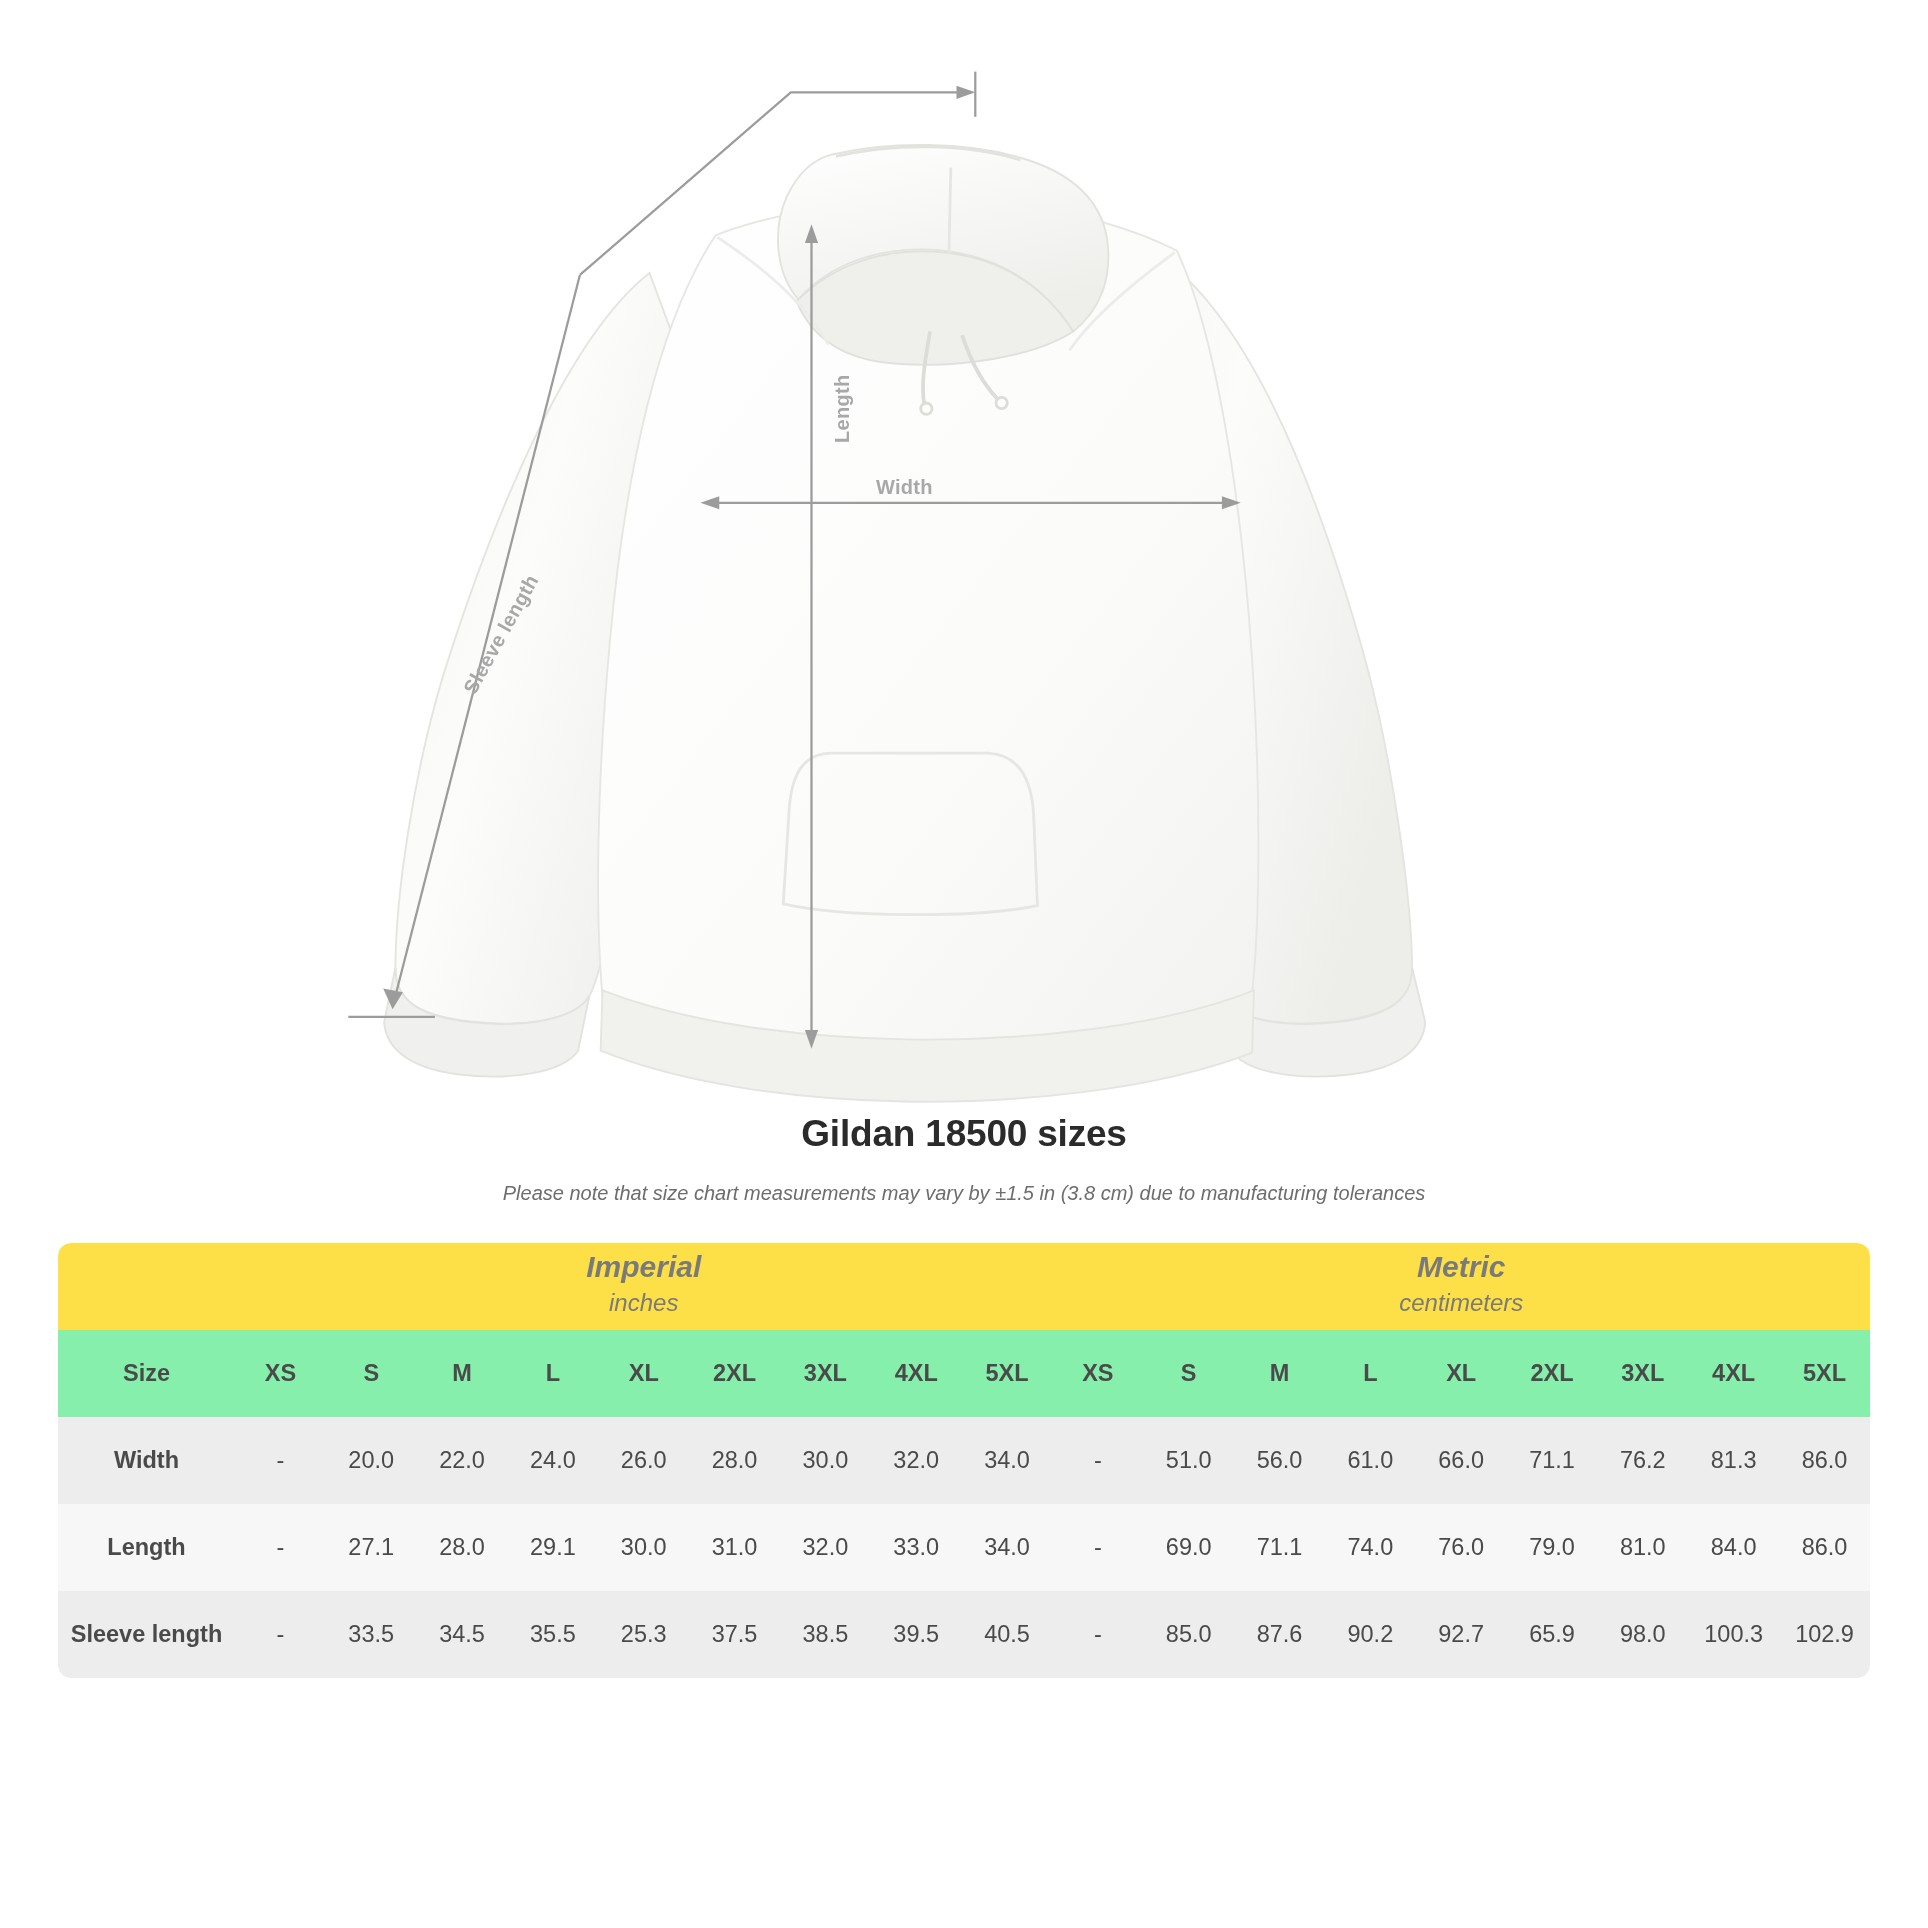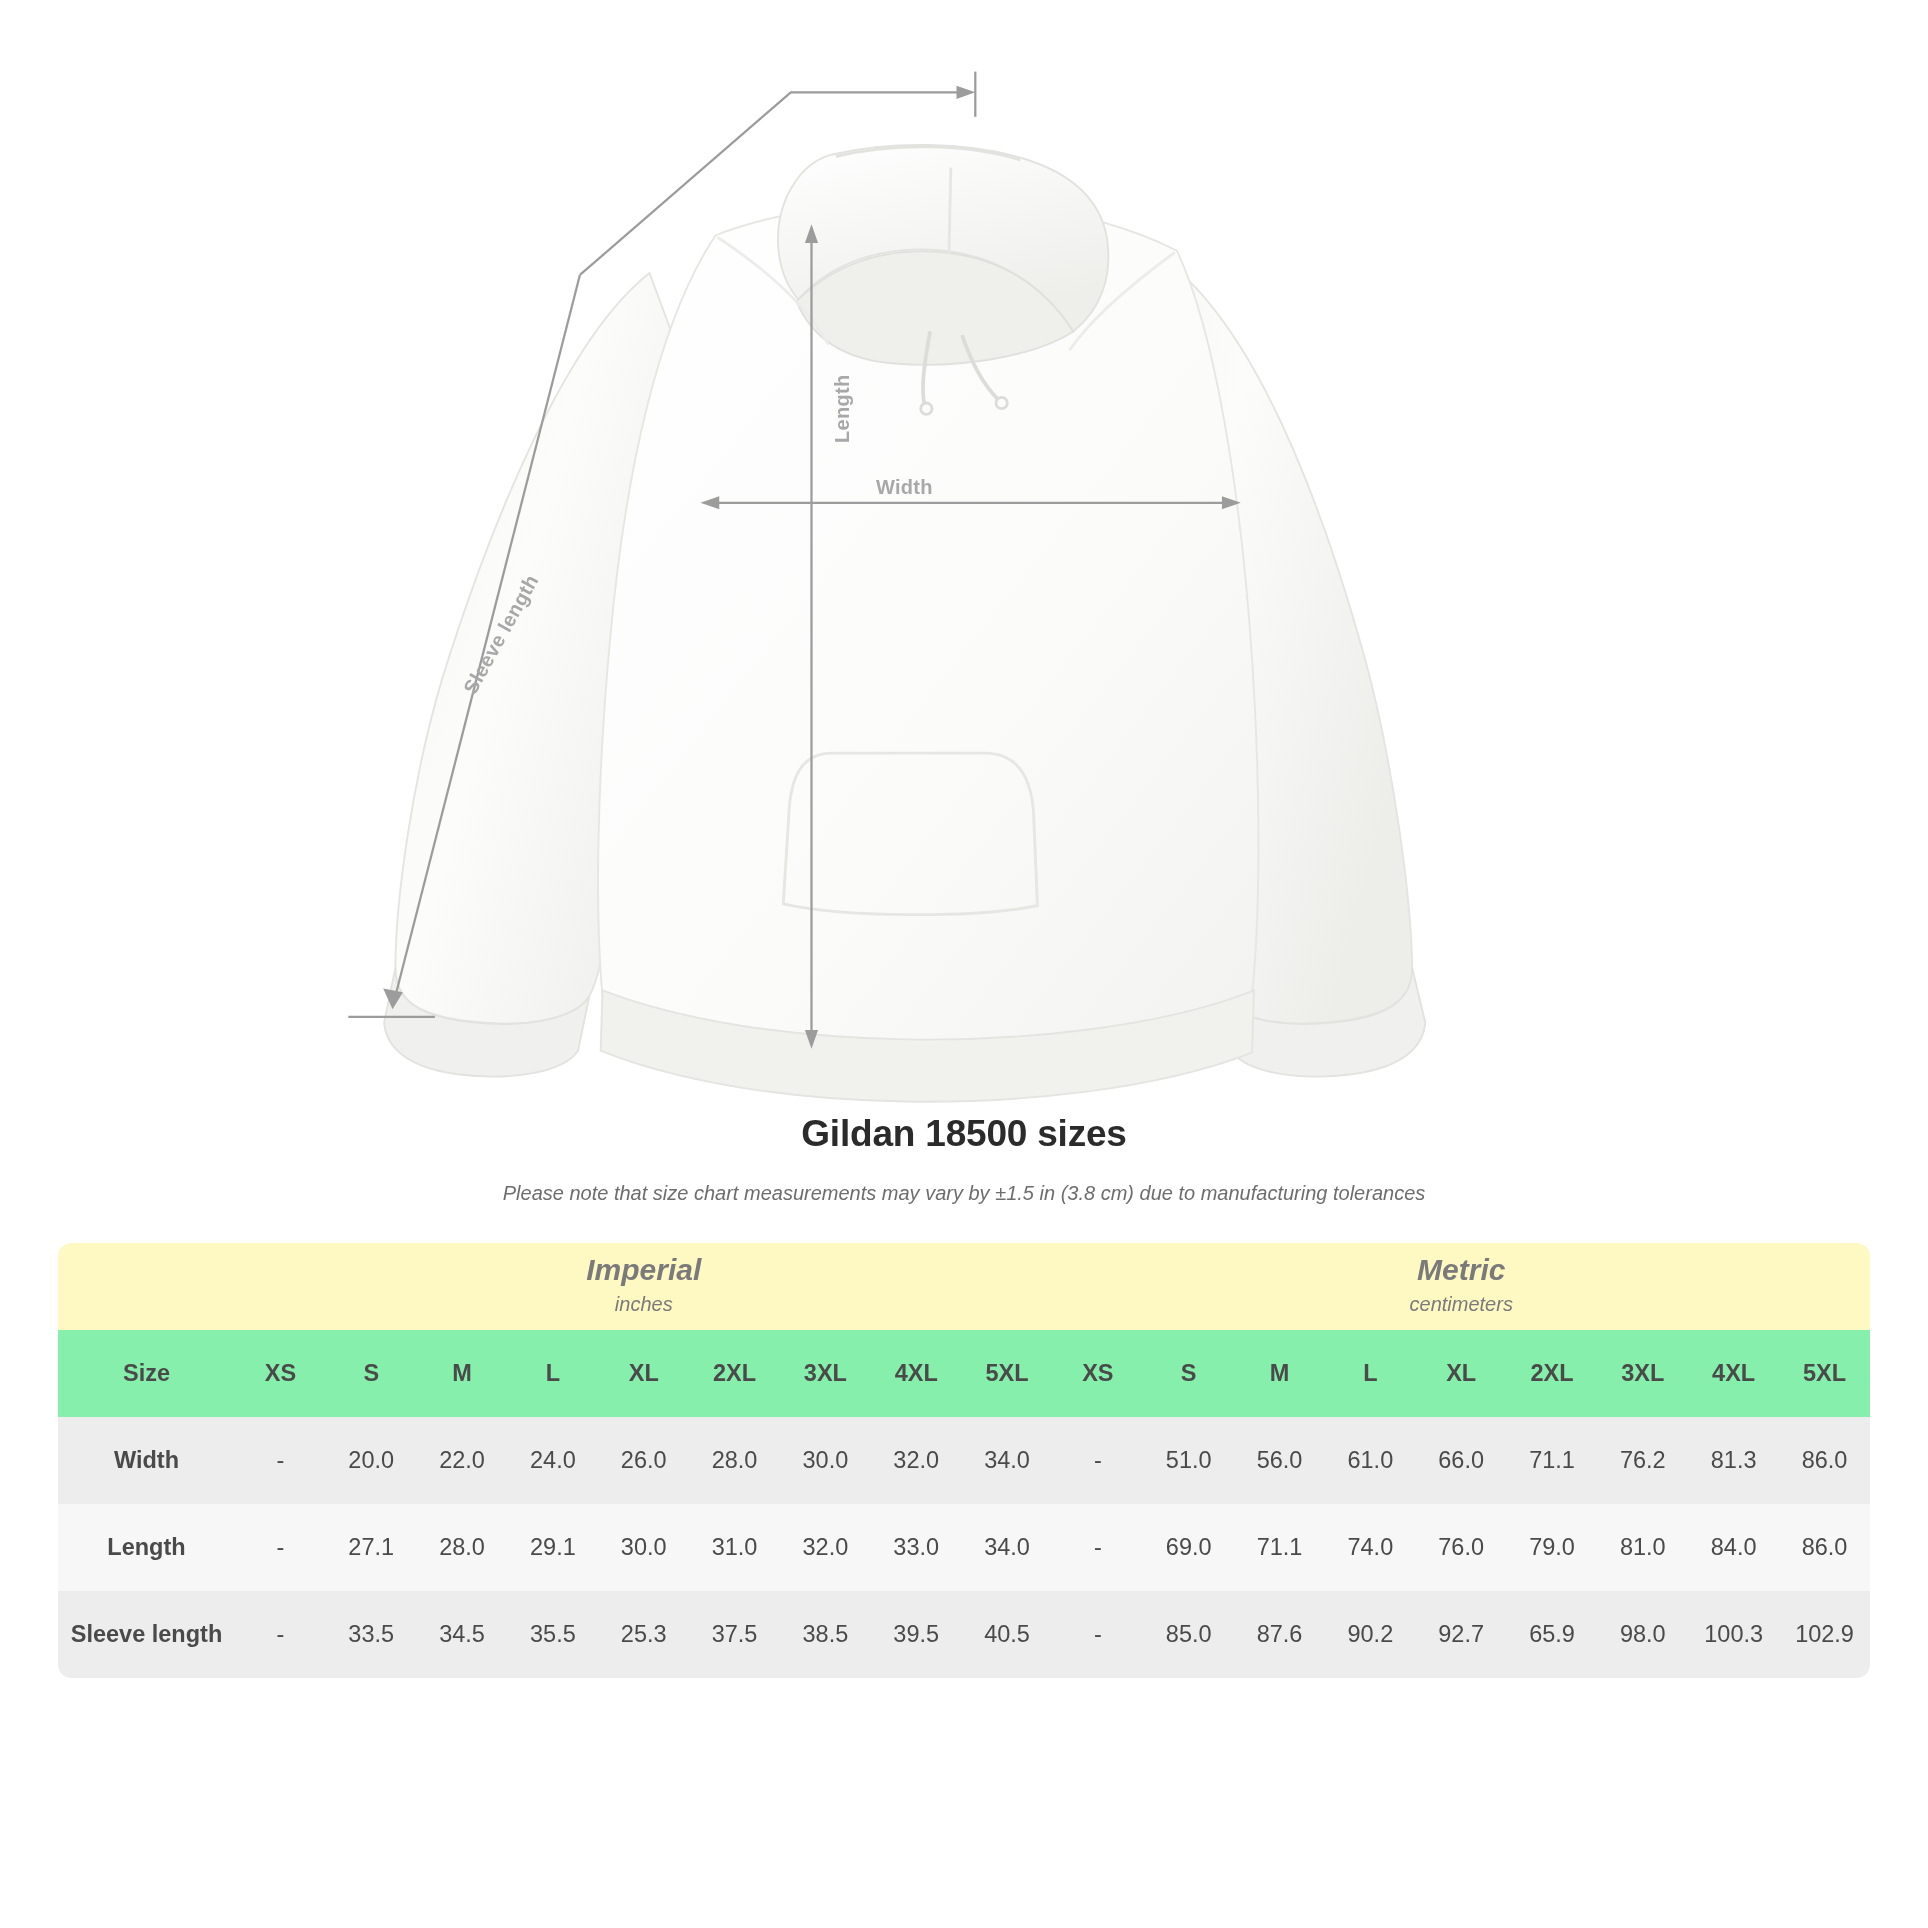--- a/index.html
+++ b/index.html
@@ -90,32 +90,32 @@
   table.size-table th {
     text-align: center;
     font-size: 23.5px;
     color: #4a4a4a;
     padding: 0;
     height: 87px;
     vertical-align: middle;
   }
   
   .sys-row td {
-    background: #fef9c3;
+    background: #fde047;
     height: 141px;
   }
   .sys-name {
     font-size: 30px;
     font-style: italic;
     font-weight: bold;
     color: #7a7a7a;
     line-height: 1.15;
   }
   .sys-unit {
-    font-size: 20px;
+    font-size: 24px;
     font-style: italic;
     color: #7a7a7a;
     line-height: 1.6;
   }
   .size-row td {
     background: #86efac;
     font-weight: bold;
     color: #4a4a4a;
     height: 90px;
   }

